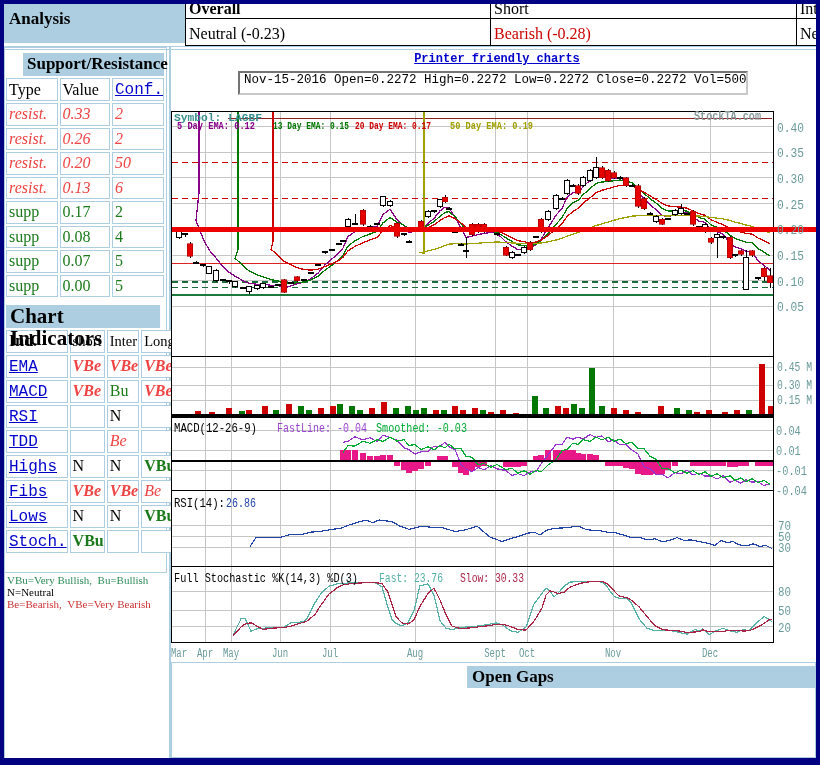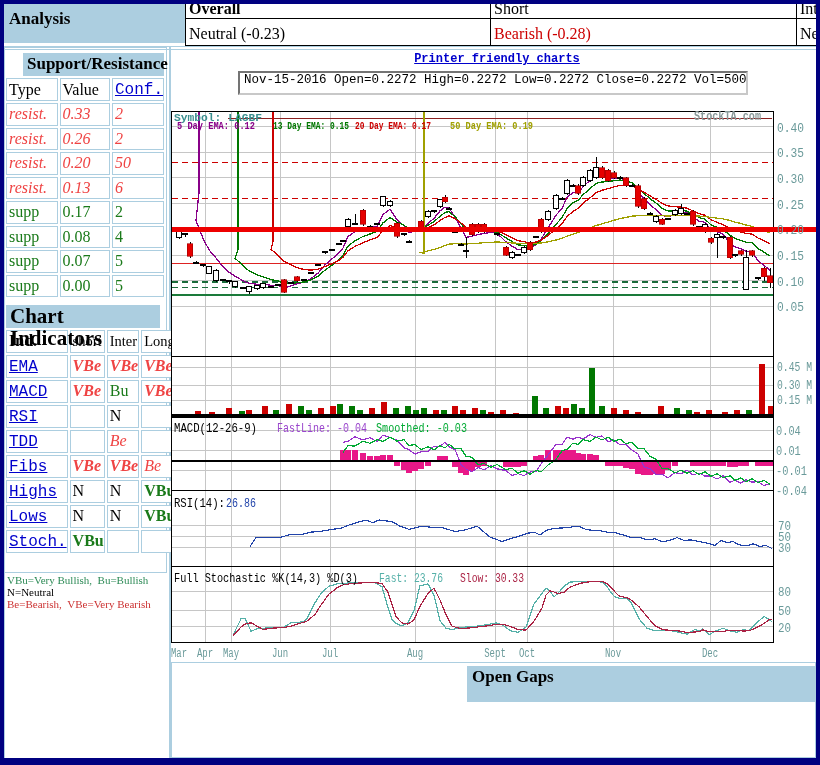--- a/index.html
+++ b/index.html
@@ -117,30 +117,30 @@
           <td>N</td>
           <td></td>
         </tr>
     <tr>
           <td><a href="#">TDD</a></td>
           <td></td>
           <td class="red">Be</td>
           <td></td>
         </tr>
     <tr>
-          <td><a href="#">Fibs</a></td>
-          <td class="red bold">VBe</td>
-          <td class="red bold">VBe</td>
-          <td class="red">Be</td>
-        </tr>
-    <tr>
           <td><a href="#">Highs</a></td>
           <td>N</td>
           <td>N</td>
           <td class="grn bold">VBu</td>
+        </tr>
+    <tr>
+          <td><a href="#">Fibs</a></td>
+          <td class="red bold">VBe</td>
+          <td class="red bold">VBe</td>
+          <td class="red">Be</td>
         </tr>
     <tr>
           <td><a href="#">Lows</a></td>
           <td>N</td>
           <td>N</td>
           <td class="grn bold">VBu</td>
         </tr>
     <tr>
           <td><a href="#">Stoch.</a></td>
           <td class="grn bold">VBu</td>
@@ -566,19 +566,19 @@
 <text x="330" y="657" font-family="Liberation Mono, monospace" font-size="12" font-weight="normal" fill="#6a9a9a" text-anchor="middle" textLength="16.200000000000003" lengthAdjust="spacingAndGlyphs">Jul</text>
 <text x="415" y="657" font-family="Liberation Mono, monospace" font-size="12" font-weight="normal" fill="#6a9a9a" text-anchor="middle" textLength="16.200000000000003" lengthAdjust="spacingAndGlyphs">Aug</text>
 <text x="495" y="657" font-family="Liberation Mono, monospace" font-size="12" font-weight="normal" fill="#6a9a9a" text-anchor="middle" textLength="21.6" lengthAdjust="spacingAndGlyphs">Sept</text>
 <text x="527" y="657" font-family="Liberation Mono, monospace" font-size="12" font-weight="normal" fill="#6a9a9a" text-anchor="middle" textLength="16.200000000000003" lengthAdjust="spacingAndGlyphs">Oct</text>
 <text x="613" y="657" font-family="Liberation Mono, monospace" font-size="12" font-weight="normal" fill="#6a9a9a" text-anchor="middle" textLength="16.200000000000003" lengthAdjust="spacingAndGlyphs">Nov</text>
 <text x="710" y="657" font-family="Liberation Mono, monospace" font-size="12" font-weight="normal" fill="#6a9a9a" text-anchor="middle" textLength="16.200000000000003" lengthAdjust="spacingAndGlyphs">Dec</text>
 </svg>
 
 <div class="abs" style="left:171px; top:662px; width:645px; height:96px; border:1px solid #accee0;"></div>
 <div class="abs" style="left:466px; top:662px; width:354px;">
-  <div class="lb" style="height:36px; font-size:17px; font-weight:bold; line-height:21px; padding-left:5px; margin:4px 0 0 1px;">Open Gaps</div>
+  <div class="lb" style="height:22px; font-size:17px; font-weight:bold; line-height:21px; padding-left:5px; margin:4px 0 0 1px;">Open Gaps</div>
 </div>
 
 <div class="navy" style="left:0; top:0; width:820px; height:4px;"></div>
 <div class="navy" style="left:0; top:0; width:4px; height:765px;"></div>
 <div class="navy" style="left:816px; top:0; width:4px; height:765px;"></div>
 <div class="navy" style="left:0; top:758px; width:820px; height:7px;"></div>
 
 </body></html>

